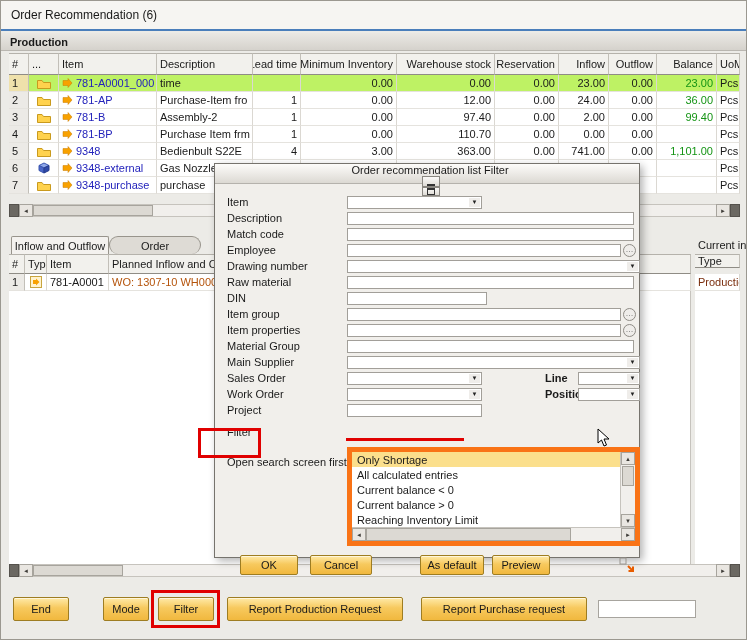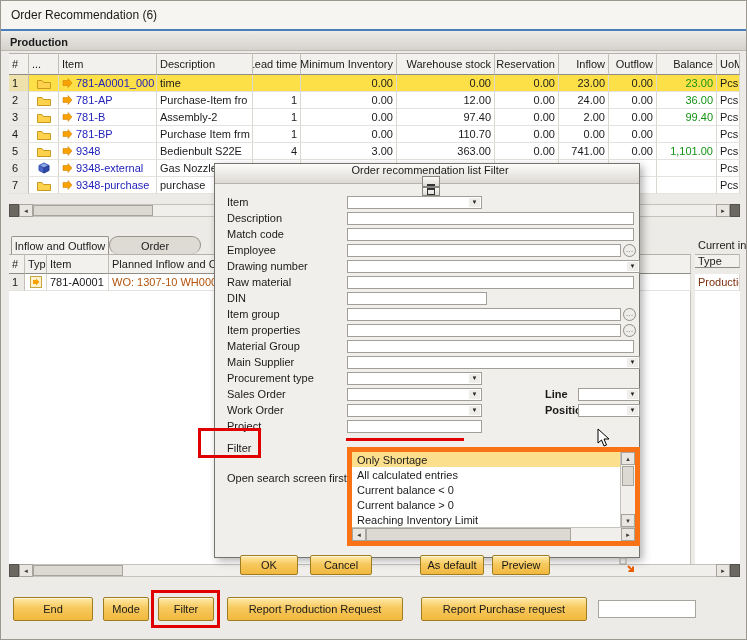--- a/index.html
+++ b/index.html
@@ -21,21 +21,21 @@
   .t1 { position:absolute; left:8px; top:52px; width:731px; }
   .trow { display:grid; grid-template-columns:20px 30px 98px 96px 48px 96px 98px 64px 50px 48px 60px 23px; height:17px; }
   .trow.thead { height:22px; }
   .c { background:#fff; border-right:1px solid #dbd8d2; border-bottom:1px solid #e5e3de;
     padding:0 3px; display:flex; align-items:center; overflow:hidden; white-space:nowrap; }
   .hc { background:#f2f1ed; border-right:1px solid #c2bfb8; border-bottom:1px solid #8f8c85; border-top:1px solid #b5b2ab; }
   .numc { background:#eceae6; border-right:1px solid #c2bfb8; }
   .r { justify-content:flex-end; }
   .g { color:#149414; }
   .blue { color:#2323bb; }
-  .sel .c { background:#fde047; }
+  .sel .c { background:#bef264; }
   .sel .numc { background:#efe1ab; }
   .iconc { justify-content:center; }
   .itemc svg { margin-right:3px; flex:none; }
   
   .hscroll { position:absolute; height:13px; display:flex; }
   .sb-corner { width:10px; background:#6b6862; border:1px solid #55524d; }
   .sb-btn { width:14px; background:#e9e6e1; border:1px solid #a7a49d;
     display:flex; align-items:center; justify-content:center; font-size:6px; color:#3c3a36; }
   .sb-track { flex:1; background:#f1efec; border-top:1px solid #c6c3bd; border-bottom:1px solid #c6c3bd; position:relative; }
   .sb-thumb { position:absolute; left:0; top:0; bottom:0; width:120px; background:#dcd9d3; border:1px solid #a7a49d; }
@@ -352,21 +352,21 @@
 <div class="hscroll" style="left:8px; top:563px; width:731px;">
   <div class="sb-corner"></div>
   <div class="sb-btn">◄</div>
   <div class="sb-track">
       <div class="sb-thumb" style="width:90px;"></div>
     </div>
   <div class="sb-btn">►</div>
   <div class="sb-corner"></div>
 </div>
 
-<div class="gold-btn fbtn" style="left:12px; width:80px;">
+<div class="gold-btn fbtn" style="left:12px; width:56px;">
   <span>End</span>
 </div>
 <div class="gold-btn fbtn" style="left:102px; width:46px;justify-content:center;">
   <span>Mode</span>
 </div>
 <div class="gold-btn fbtn" style="left:157px; width:56px;">
   <span>Filter</span>
 </div>
 <div class="gold-btn fbtn" style="left:226px; width:176px;text-align:right;">
   <span>Report Production Request</span>
@@ -435,26 +435,20 @@
         <span class="ctrl w-long" style="width:274px;"></span>
         <span class="clist">…</span>
       </div>
       <div class="frow">
         <span class="flabel">Material Group</span>
         <span class="ctrl w-long"></span>
       </div>
       <div class="frow">
         <span class="flabel">Main Supplier</span>
         <span class="ctrl w-full">
-            <span class="arr">▼</span>
-          </span>
-      </div>
-      <div class="frow">
-        <span class="flabel">Procurement type</span>
-        <span class="ctrl w-short">
             <span class="arr">▼</span>
           </span>
       </div>
       <div class="frow">
         <span class="flabel">Sales Order</span>
         <span class="ctrl w-short">
             <span class="arr">▼</span>
           </span>
         <span class="sidelabel">Line</span>
         <span class="ctrl w-side">

